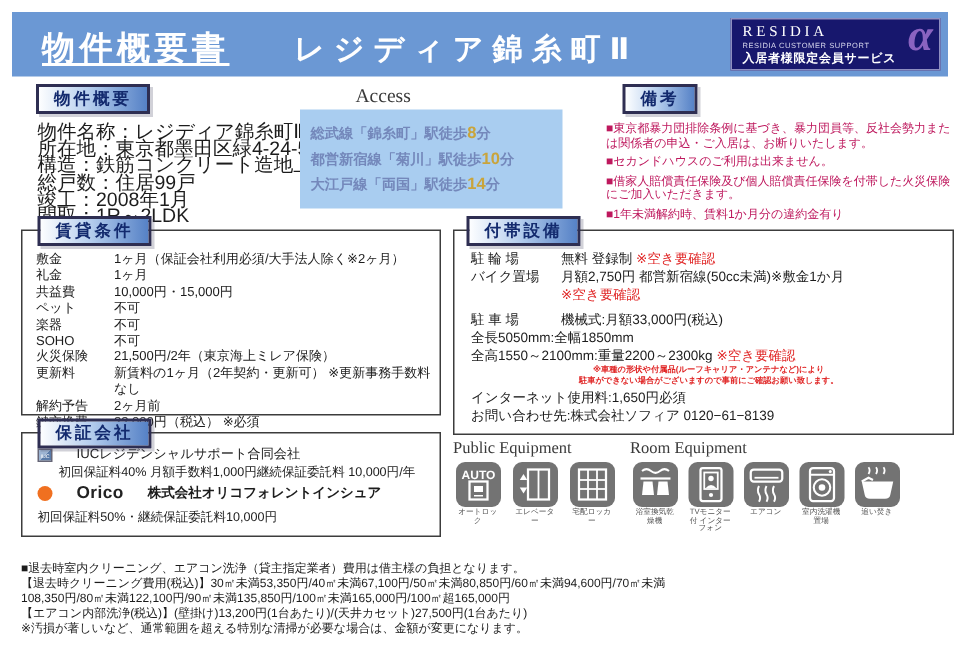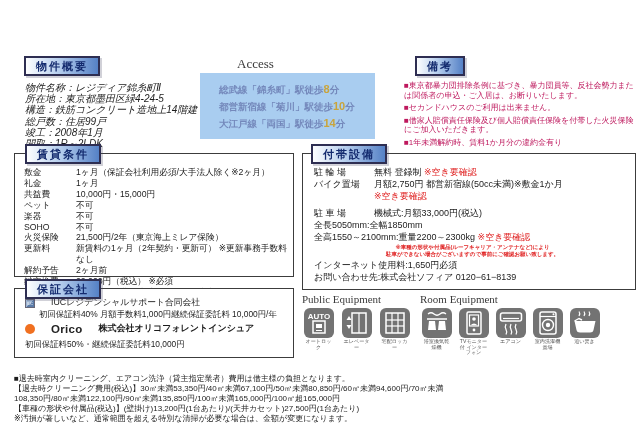--- a/index.html
+++ b/index.html
@@ -20,25 +20,25 @@
   .logo-service { position:absolute; left:7px; bottom:2px; font-size:8px; font-weight:bold; letter-spacing:.5px; }
 
   
   .sec-header { position:absolute; background:linear-gradient(90deg,#fdfeff 0%,#b7cfee 45%,#5581c6 100%);
                 border:2px solid #2e2e52; color:#132a6e; font-weight:bold; font-size:11px; line-height:1;
                 padding:3px 10px 2px; letter-spacing:2px; box-shadow:2px 2px 0 rgba(70,70,100,.25); white-space:nowrap; z-index:3; }
   .frame { position:absolute; border:1.5px solid #3c3c3c; background:#fff; }
   .frame .sec-header { top:-10px; left:10px; }
 
   
-  .overview-body { position:absolute; left:25px; top:82px; font-size:10px; line-height:11.2px; color:#1c1c1c;font-style:italic; }
+  .overview-body { position:absolute; left:25px; top:82px; font-size:13px; line-height:11.2px; color:#1c1c1c; }
 
   
   .access-heading { position:absolute; left:237px; top:56px; font-family:"Liberation Serif",serif; font-size:13px; color:#3a3a3a; }
-  .access-box { position:absolute; left:200px; top:73px; width:175px; height:66px; background:#a9cdf0; padding:8px 0 0 19px; }
+  .access-box { position:absolute; left:200px; top:73px; width:175px; height:66px; background:#a9cdf0; padding:8px 0 0 7px; }
   .access-line { font-size:9.5px; font-weight:bold; color:#7488bb; line-height:16px; white-space:nowrap; }
   .access-min { color:#c9a43c; font-size:11px; }
 
   
   .remarks-body { position:absolute; left:404px; top:81px; width:233px; color:#be185d; }
   .remark-item { font-size:8px; line-height:9.6px; margin-bottom:3px; }
 
   
   .rental-frame { left:14px; top:153px; width:280px; height:124px; }
   .rental-body { position:absolute; left:9px; top:13px; right:3px; font-size:8.7px; line-height:10.9px; color:#1c1c1c; }
@@ -71,20 +71,30 @@
   .icon-label { font-size:6px; color:#555; line-height:6.5px; margin-top:1px; transform:scale(.85); transform-origin:top center; }
 
   
   .footer { position:absolute; left:14px; top:374px; width:618px; font-size:8px; line-height:10px; color:#1c1c1c; }
 </style>
 </head>
 <body>
 
 <div id="page">
 
+  <div class="banner">
+    <div class="doc-title">物件概要書</div>
+    <div class="prop-title">レジディア錦糸町Ⅱ</div>
+    <div class="logo-box">
+      <span class="logo-brand">RESIDIA</span>
+      <span class="logo-support">RESIDIA CUSTOMER SUPPORT</span>
+      <span class="logo-alpha">α</span>
+      <span class="logo-service">入居者様限定会員サービス</span>
+    </div>
+  </div>
 
   <div class="sec-header" style="left:24px; top:56px;">物件概要</div>
   <div class="overview-body">
     <div>物件名称：レジディア錦糸町Ⅱ</div>
     <div>所在地：東京都墨田区緑4-24-5</div>
     <div>構造：鉄筋コンクリート造地上14階建</div>
     <div>総戸数：住居99戸</div>
     <div>竣工：2008年1月</div>
     <div>間取：1R～2LDK</div>
   </div>
@@ -302,17 +312,17 @@
         </svg>
       </div>
       <div class="icon-label">追い焚き</div>
     </div>
   </div>
 
   <div class="footer">
     <div>■退去時室内クリーニング、エアコン洗浄（貸主指定業者）費用は借主様の負担となります。</div>
     <div>【退去時クリーニング費用(税込)】30㎡未満53,350円/40㎡未満67,100円/50㎡未満80,850円/60㎡未満94,600円/70㎡未満</div>
     <div>108,350円/80㎡未満122,100円/90㎡未満135,850円/100㎡未満165,000円/100㎡超165,000円</div>
-    <div>【車種の形状や付属品(税込)】(壁掛け)13,200円(1台あたり)/(天井カセット)27,500円(1台あたり)</div>
+    <div>【エアコン内部洗浄(税込)】(壁掛け)13,200円(1台あたり)/(天井カセット)27,500円(1台あたり)</div>
     <div>※汚損が著しいなど、通常範囲を超える特別な清掃が必要な場合は、金額が変更になります。</div>
   </div>
 
 </div>
 
 </body></html>

